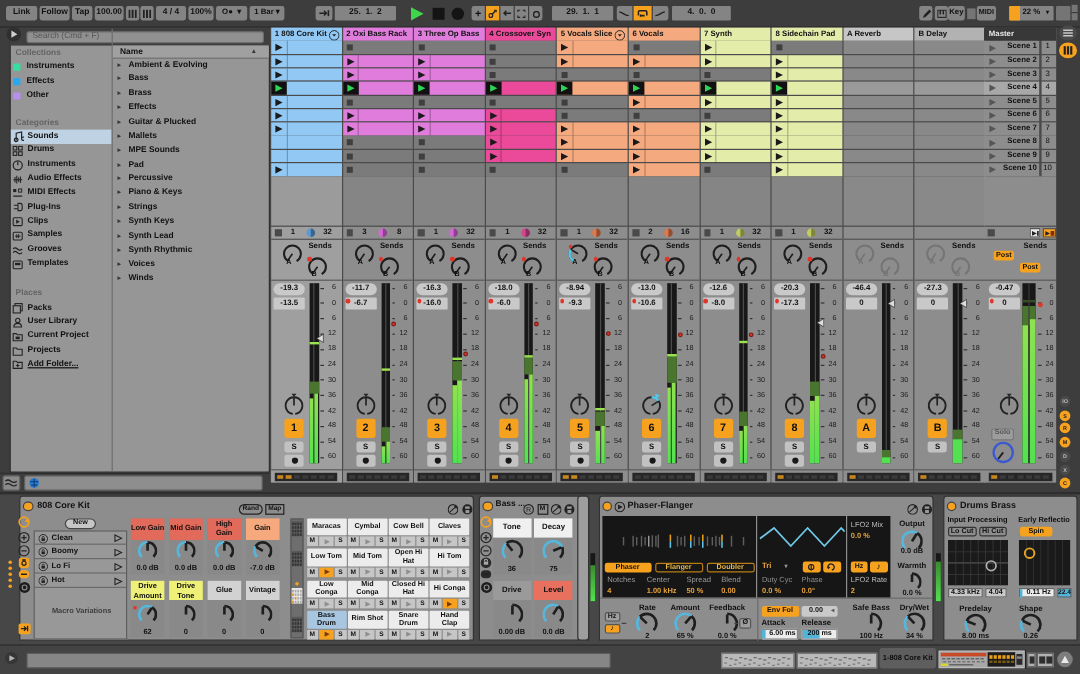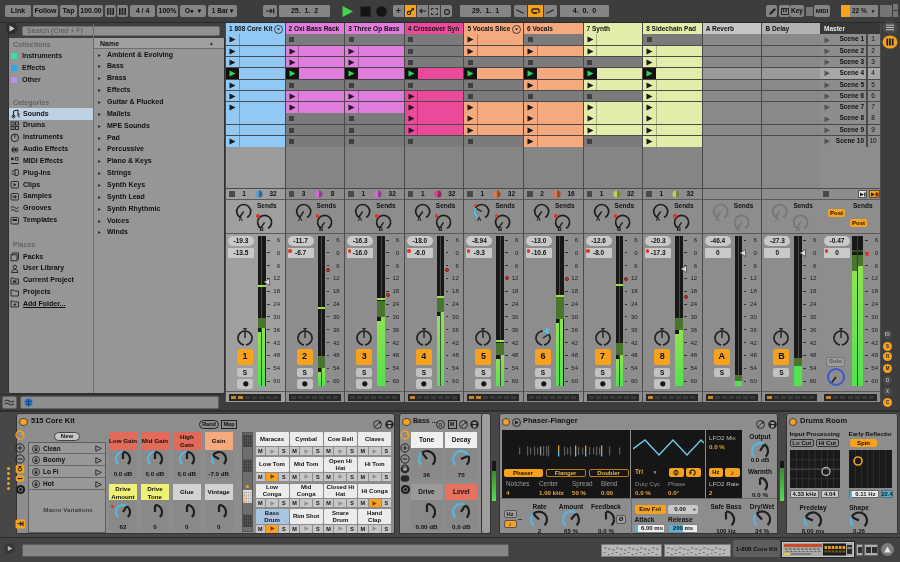--- a/index.html
+++ b/index.html
@@ -1574,21 +1574,21 @@
     <div style="position:absolute;left:883px;top:398.1px;width:9px;height:9px;background:#f7a21f;border-radius:50%;"></div>
     <div style="position:absolute;left:883px;top:398.1px;width:9px;height:9px;font-size:4.5px;line-height:9px;text-align:center;font-weight:700;color:#222;white-space:nowrap;">C</div>
     <div style="position:absolute;left:0px;top:410px;width:900px;height:129px;background:#474747;border-top:2px solid #2e2e2e;"></div>
     <div style="position:absolute;left:7px;top:467px;width:3px;height:3px;background:#f7a21f;border-radius:50%;"></div>
     <div style="position:absolute;left:7px;top:472px;width:3px;height:3px;background:#f7a21f;border-radius:50%;"></div>
     <div style="position:absolute;left:7px;top:477px;width:3px;height:3px;background:#f7a21f;border-radius:50%;"></div>
     <div style="position:absolute;left:7px;top:482px;width:3px;height:3px;background:#f7a21f;border-radius:50%;"></div>
     <div style="position:absolute;left:7px;top:487px;width:3px;height:3px;background:#f7a21f;border-radius:50%;"></div>
     <div style="position:absolute;left:16px;top:413px;width:379px;height:121px;background:#8d8d8d;border:1px solid #333;border-radius:3px 3px 0 0;"></div>
     <div style="position:absolute;left:19px;top:417.5px;width:8.5px;height:8.5px;background:#f7a21f;border-radius:50%;border:1px solid #444;"></div>
-    <div style="position:absolute;left:31px;top:415px;width:100px;height:12px;font-size:7.5px;line-height:12px;text-align:left;font-weight:700;color:#111;white-space:nowrap;">515 Core Kit</div>
+    <div style="position:absolute;left:31px;top:415px;width:100px;height:12px;font-size:7.5px;line-height:12px;text-align:left;font-weight:700;color:#111;white-space:nowrap;">808 Core Kit</div>
     <div style="position:absolute;left:199px;top:420px;width:20px;height:8.5px;background:none;border:1px solid #222;border-radius:5px;"></div>
     <div style="position:absolute;left:199px;top:420px;width:20px;height:8.5px;font-size:5.5px;line-height:8.5px;text-align:center;font-weight:700;color:#111;white-space:nowrap;">Rand</div>
     <div style="position:absolute;left:221px;top:420px;width:16px;height:8.5px;background:none;border:1px solid #222;"></div>
     <div style="position:absolute;left:221px;top:420px;width:16px;height:8.5px;font-size:5.5px;line-height:8.5px;text-align:center;font-weight:700;color:#111;white-space:nowrap;">Map</div>
     <svg style="position:absolute;left:373px;top:419.5px" width="9" height="9" viewBox="0 0 9 9">
       <circle cx="4.5" cy="4.5" r="4" fill="none" stroke="#222" stroke-width="0.9"></circle>
       <path d="M2 6.5 L7 2.2 M5.5 2 L7.2 2 L7.2 3.7" stroke="#222" stroke-width="0.9" fill="none"></path>
     </svg>
     <svg style="position:absolute;left:384.5px;top:419.5px" width="9" height="9" viewBox="0 0 9 9">
       <circle cx="4.5" cy="4.5" r="4.2" fill="#222"></circle>
@@ -2213,21 +2213,21 @@
     <svg style="position:absolute;left:752px;top:510px" width="20" height="20" viewBox="0 0 20 20">
       <path d="M 4.34 15.16 A 8 8 0 0 1 4.52 3.67" stroke="#55b7dc" stroke-width="2.2" fill="none"></path>
       <path d="M 4.52 3.67 A 8 8 0 0 1 15.66 15.16" stroke="#1e1e1e" stroke-width="2.2" fill="none"></path>
       <path d="M 10 9.5 L 4.87 4.03" stroke="#1e1e1e" stroke-width="2.2"></path>
     </svg>
     <div style="position:absolute;left:742px;top:526.5px;width:40px;height:8px;font-size:6.2px;line-height:8px;text-align:center;font-weight:700;color:#111;white-space:nowrap;">34 %</div>
     <div style="position:absolute;left:780px;top:461px;width:4px;height:40px;background:#181818;"></div>
     <div style="position:absolute;left:780px;top:468px;width:4px;height:33px;background:linear-gradient(to top,#52e24f,#3a8a30);"></div>
     <div style="position:absolute;left:785.5px;top:413px;width:112px;height:121px;background:#8d8d8d;border:1px solid #333;border-radius:3px 3px 0 0;"></div>
     <div style="position:absolute;left:788.5px;top:417.5px;width:8.5px;height:8.5px;background:#f7a21f;border-radius:50%;border:1px solid #444;"></div>
-    <div style="position:absolute;left:800px;top:415px;width:90px;height:12px;font-size:7.5px;line-height:12px;text-align:left;font-weight:700;color:#111;white-space:nowrap;">Drums Room</div>
+    <div style="position:absolute;left:800px;top:415px;width:90px;height:12px;font-size:7.5px;line-height:12px;text-align:left;font-weight:700;color:#111;white-space:nowrap;">Drums Brass</div>
     <div style="position:absolute;left:789.5px;top:429.5px;width:60px;height:8px;font-size:6.2px;line-height:8px;text-align:left;font-weight:700;color:#111;white-space:nowrap;">Input Processing</div>
     <div style="position:absolute;left:790px;top:438.5px;width:23.5px;height:8.5px;background:none;border:1px solid #333;border-radius:2px;"></div>
     <div style="position:absolute;left:790px;top:438.5px;width:23.5px;height:8.5px;font-size:6px;line-height:8.5px;text-align:center;font-weight:700;color:#111;white-space:nowrap;">Lo Cut</div>
     <div style="position:absolute;left:815.5px;top:438.5px;width:23.5px;height:8.5px;background:none;border:1px solid #333;border-radius:2px;"></div>
     <div style="position:absolute;left:815.5px;top:438.5px;width:23.5px;height:8.5px;font-size:6px;line-height:8.5px;text-align:center;font-weight:700;color:#111;white-space:nowrap;">Hi Cut</div>
     <svg style="position:absolute;left:790px;top:449.5px" width="50" height="38" viewBox="0 0 50 38">
       <rect width="50" height="38" fill="#1a1a1a"></rect>
       <rect x="6.2" y="0" width="0.7" height="38" fill="#383838"></rect>
       <rect x="12.4" y="0" width="0.7" height="38" fill="#383838"></rect>
       <rect x="18.6" y="0" width="0.7" height="38" fill="#383838"></rect>

